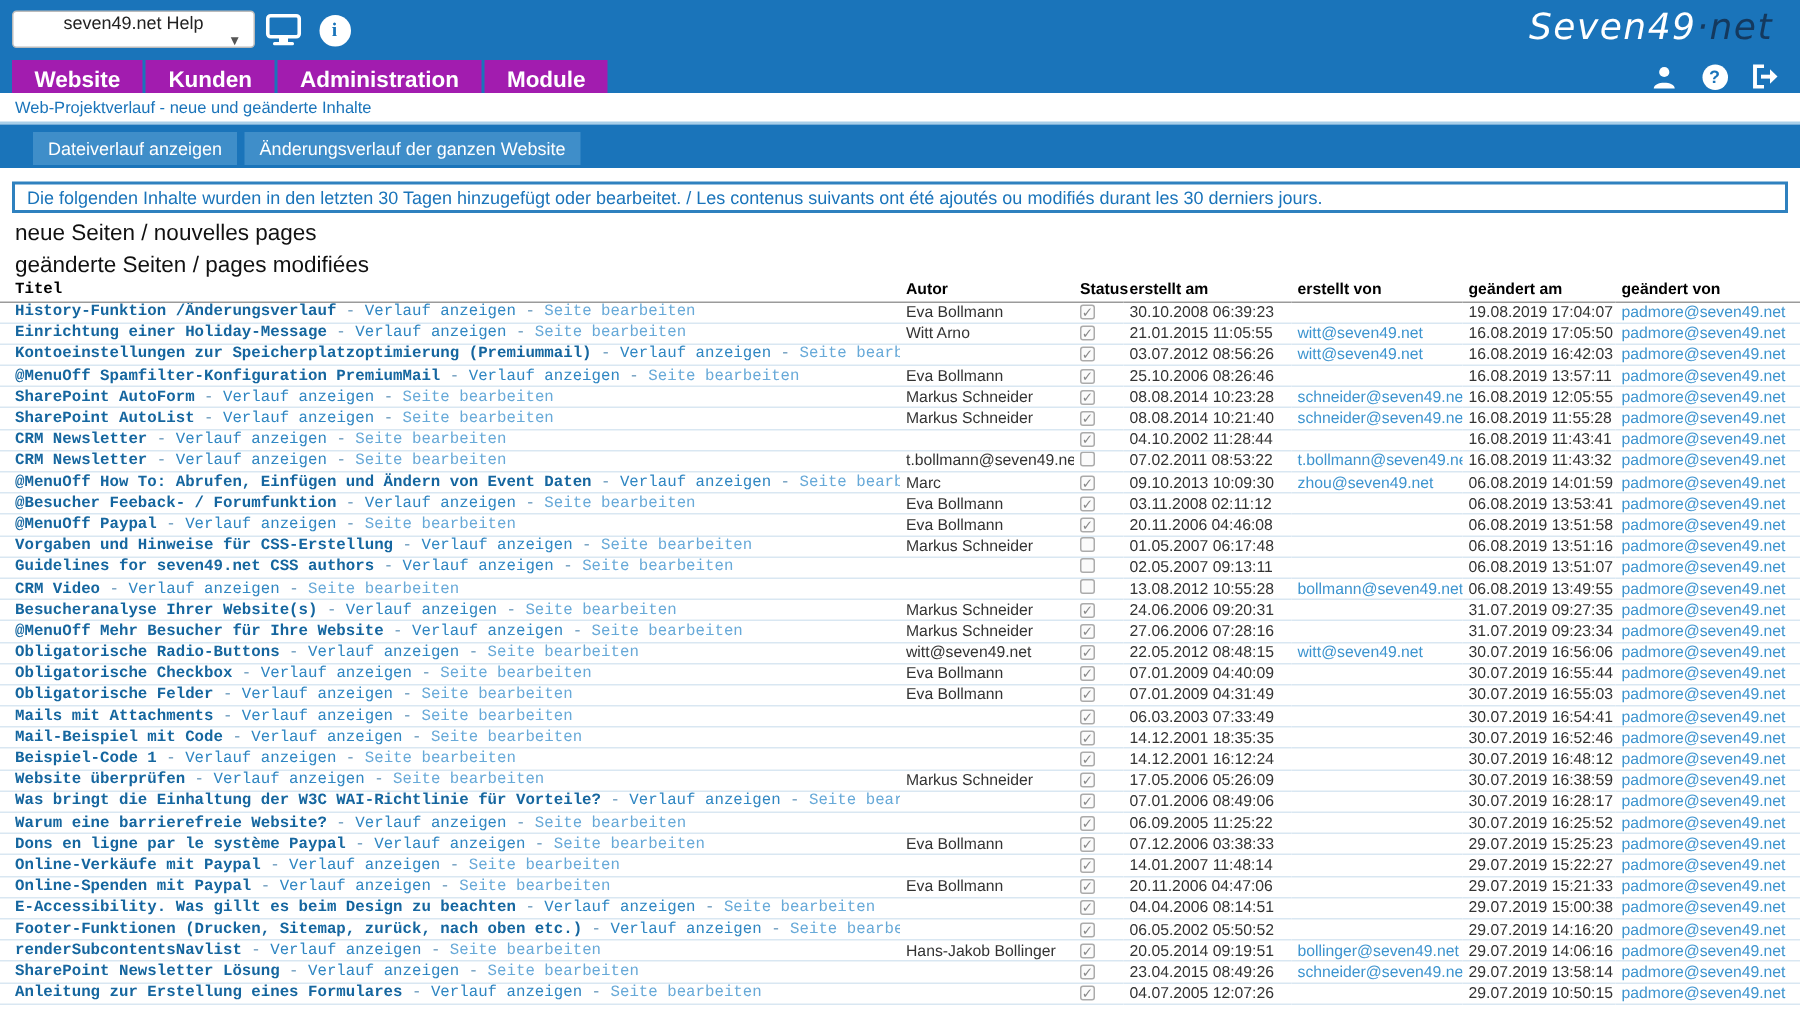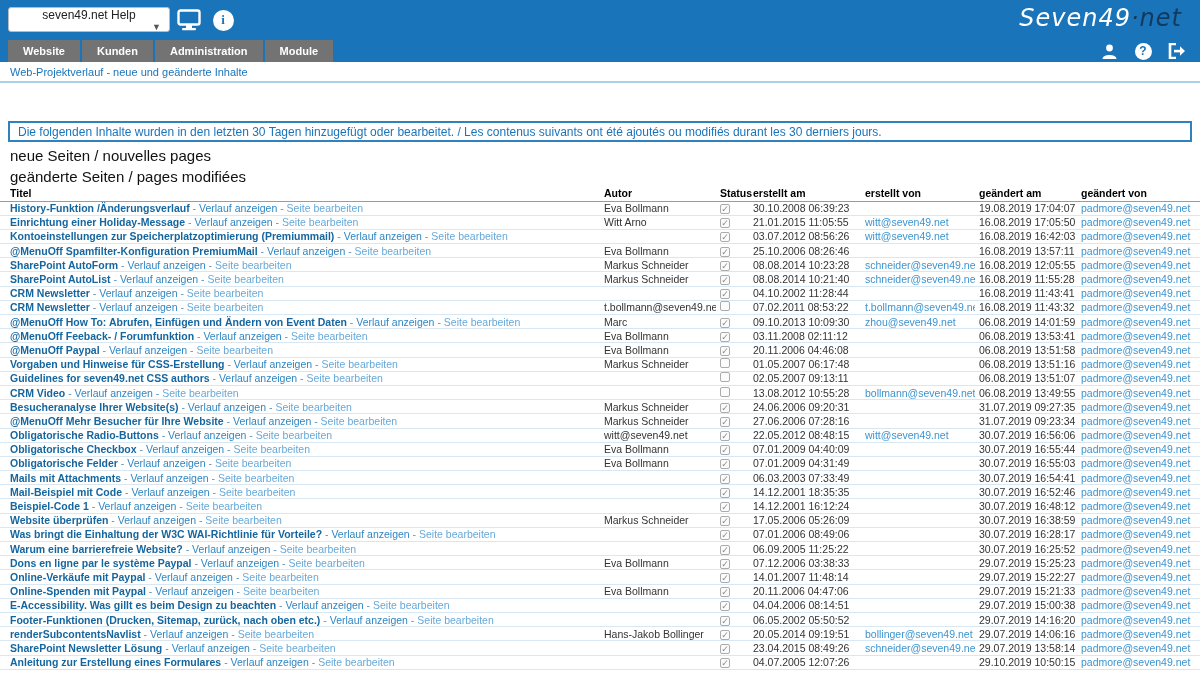--- a/index.html
+++ b/index.html
@@ -18,21 +18,21 @@
   .info-circle { width:21px; height:21px; border-radius:50%; background:#fff; color:#1a74ba;
                  font-weight:bold; font-size:13px; display:flex; align-items:center; justify-content:center;
                  font-family:"Liberation Serif","DejaVu Serif",serif; }
   .logo { position:absolute; right:18px; top:4px; font-style:italic; font-size:24px; letter-spacing:1px;
           font-family:"DejaVu Sans","Liberation Sans",sans-serif; font-weight:500; }
   .logo .p1 { color:#ffffff; }
   .logo .p2 { color:#14395e; }
 
   
   .tab-bar { position:absolute; left:0; top:40px; width:1200px; height:22px; background:#1a74ba; }
-  .tab { display:inline-block; height:22px; background:#737373; color:#fff; font-size:11px; font-weight:bold;
+  .tab { display:inline-block; height:22px; background:#a21caf; color:#fff; font-size:15px; font-weight:bold;
          padding:5px 15px 0 15px; margin-right:2px; cursor:pointer; }
   .tab:first-child { margin-left:8px; }
   .tab-icons { position:absolute; right:14px; top:0; height:22px; display:flex; align-items:center; gap:16px; }
   .ticon { width:18px; height:18px; display:flex; align-items:center; justify-content:center; cursor:pointer; }
   .q-circle { width:17px; height:17px; border-radius:50%; background:#fff; color:#1a74ba; font-size:12px;
               font-weight:bold; display:flex; align-items:center; justify-content:center; }
 
   
   .breadcrumb-row { position:absolute; left:0; top:62px; width:1072px; height:19px; background:#fff; }
   .breadcrumb { font-size:11px; color:#1a74ba; padding:4px 0 0 10px; }
@@ -50,21 +50,21 @@
   .h-new { position:absolute; left:10px; top:147px; font-size:15px; color:#111; font-weight:400; }
   .h-changed { position:absolute; left:10px; top:168px; font-size:15px; color:#111; font-weight:400; }
 
   
   table { position:absolute; left:0; top:186px; width:1200px; border-collapse:collapse; table-layout:fixed; }
   th { font-size:10.5px; font-weight:bold; color:#000; text-align:left; height:15px;
        border-bottom:1px solid #9b9b9b; padding:0 0 1px 4px; white-space:nowrap; }
   td { font-size:10.5px; color:#333; height:14.2px; border-bottom:1px solid #d9e7f2; padding:0 0 0 4px;
        white-space:nowrap; overflow:hidden; vertical-align:middle; }
   th.c-titel, td.c-titel { padding-left:10px; }
-  .c-titel { width:600px; } .c-autor { width:116px; } .c-status { width:33px; }
+  .c-titel { width:600px;font-family:Liberation Mono, monospace; } .c-autor { width:116px; } .c-status { width:33px; }
   .c-eam { width:112px; } .c-evon { width:114px; } .c-gam { width:102px; } .c-gvon { width:123px; }
   a { text-decoration:none; cursor:pointer; }
   a.t { color:#15669f; font-weight:bold; }
   a.v { color:#2f86c2; }
   a.s { color:#67a9d8; }
   a.mail { color:#3d94cf; }
   .sep { color:#5f92b8; }
   .cb { display:inline-block; width:10px; height:10px; border:1px solid #ababab; border-radius:2px;
         background:#fbfbfb; font-size:9px; line-height:9px; color:#8a8a8a; text-align:center; }
   .cb.checked::after { content:"\2713"; }
@@ -114,20 +114,23 @@
         </svg>
       </span>
     </div>
   </div>
 
   <div class="breadcrumb-row">
     <div class="breadcrumb">Web-Projektverlauf - neue und geänderte Inhalte</div>
   </div>
   <div class="divider"></div>
 
+  <div class="subnav">
+    <span class="subnav-btn">Dateiverlauf anzeigen</span><span class="subnav-btn">Änderungsverlauf der ganzen Website</span>
+  </div>
 
   <div class="msgbox">Die folgenden Inhalte wurden in den letzten 30 Tagen hinzugefügt oder bearbeitet. / Les contenus suivants ont été ajoutés ou modifiés durant les 30 derniers jours.</div>
 
   <div class="h-new">neue Seiten / nouvelles pages</div>
   <div class="h-changed">geänderte Seiten / pages modifiées</div>
 
   <table>
     <thead>
       <tr>
         <th class="c-titel">Titel</th>
@@ -243,21 +246,21 @@
       <td class="c-autor">Marc</td>
       <td class="c-status"><span class="cb checked"></span></td>
       <td class="c-eam">09.10.2013 10:09:30</td>
       <td class="c-evon"><a class="mail">zhou@seven49.net</a></td>
       <td class="c-gam">06.08.2019 14:01:59</td>
       <td class="c-gvon"><a class="mail">padmore@seven49.net</a></td>
     </tr>
 
     <tr>
       <td class="c-titel">
-        <a class="t">@MenuOff Feeback- / Forumfunktion</a><span class="sep"> - </span><a class="v">Verlauf anzeigen</a><span class="sep"> - </span><a class="s">Seite bearbeiten</a>
+        <a class="t">@Besucher Feeback- / Forumfunktion</a><span class="sep"> - </span><a class="v">Verlauf anzeigen</a><span class="sep"> - </span><a class="s">Seite bearbeiten</a>
       </td>
       <td class="c-autor">Eva Bollmann</td>
       <td class="c-status"><span class="cb checked"></span></td>
       <td class="c-eam">03.11.2008 02:11:12</td>
       <td class="c-evon"><a class="mail"></a></td>
       <td class="c-gam">06.08.2019 13:53:41</td>
       <td class="c-gvon"><a class="mail">padmore@seven49.net</a></td>
     </tr>
 
     <tr>
@@ -525,19 +528,19 @@
     </tr>
 
     <tr>
       <td class="c-titel">
         <a class="t">Anleitung zur Erstellung eines Formulares</a><span class="sep"> - </span><a class="v">Verlauf anzeigen</a><span class="sep"> - </span><a class="s">Seite bearbeiten</a>
       </td>
       <td class="c-autor"></td>
       <td class="c-status"><span class="cb checked"></span></td>
       <td class="c-eam">04.07.2005 12:07:26</td>
       <td class="c-evon"><a class="mail"></a></td>
-      <td class="c-gam">29.10.2019 10:50:15</td>
+      <td class="c-gam">29.07.2019 10:50:15</td>
       <td class="c-gvon"><a class="mail">padmore@seven49.net</a></td>
     </tr>
   </tbody>
   </table>
 
 </div>
 
 </body></html>

